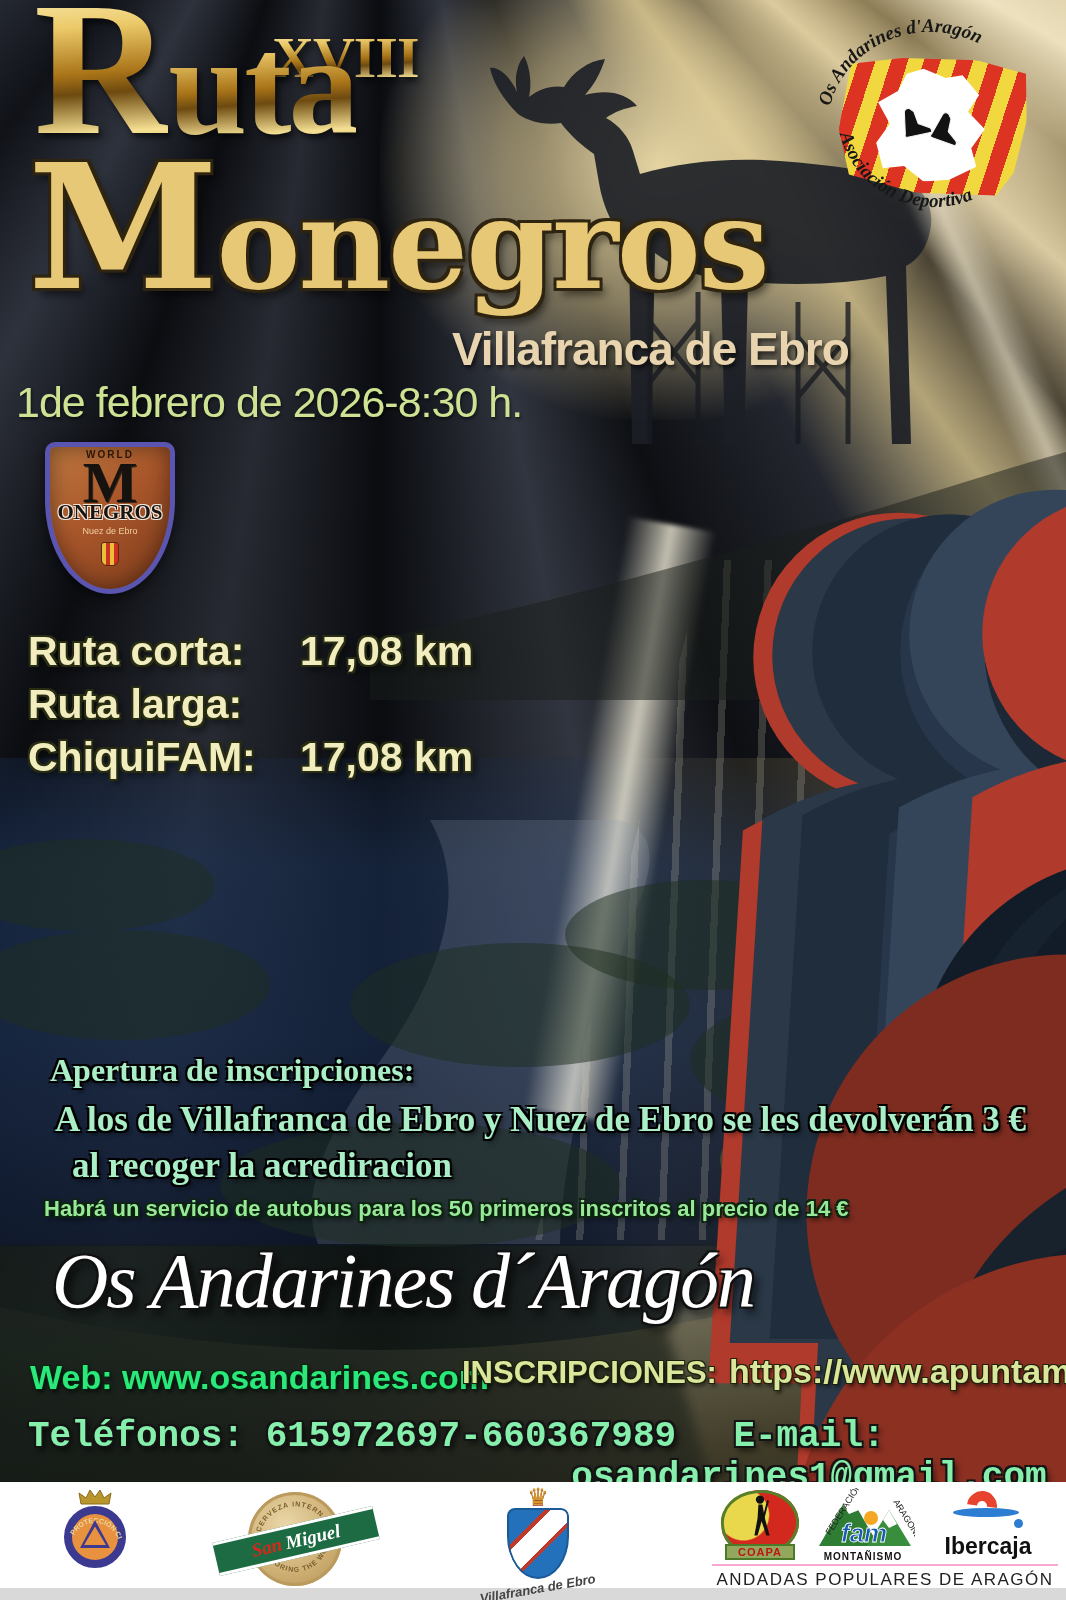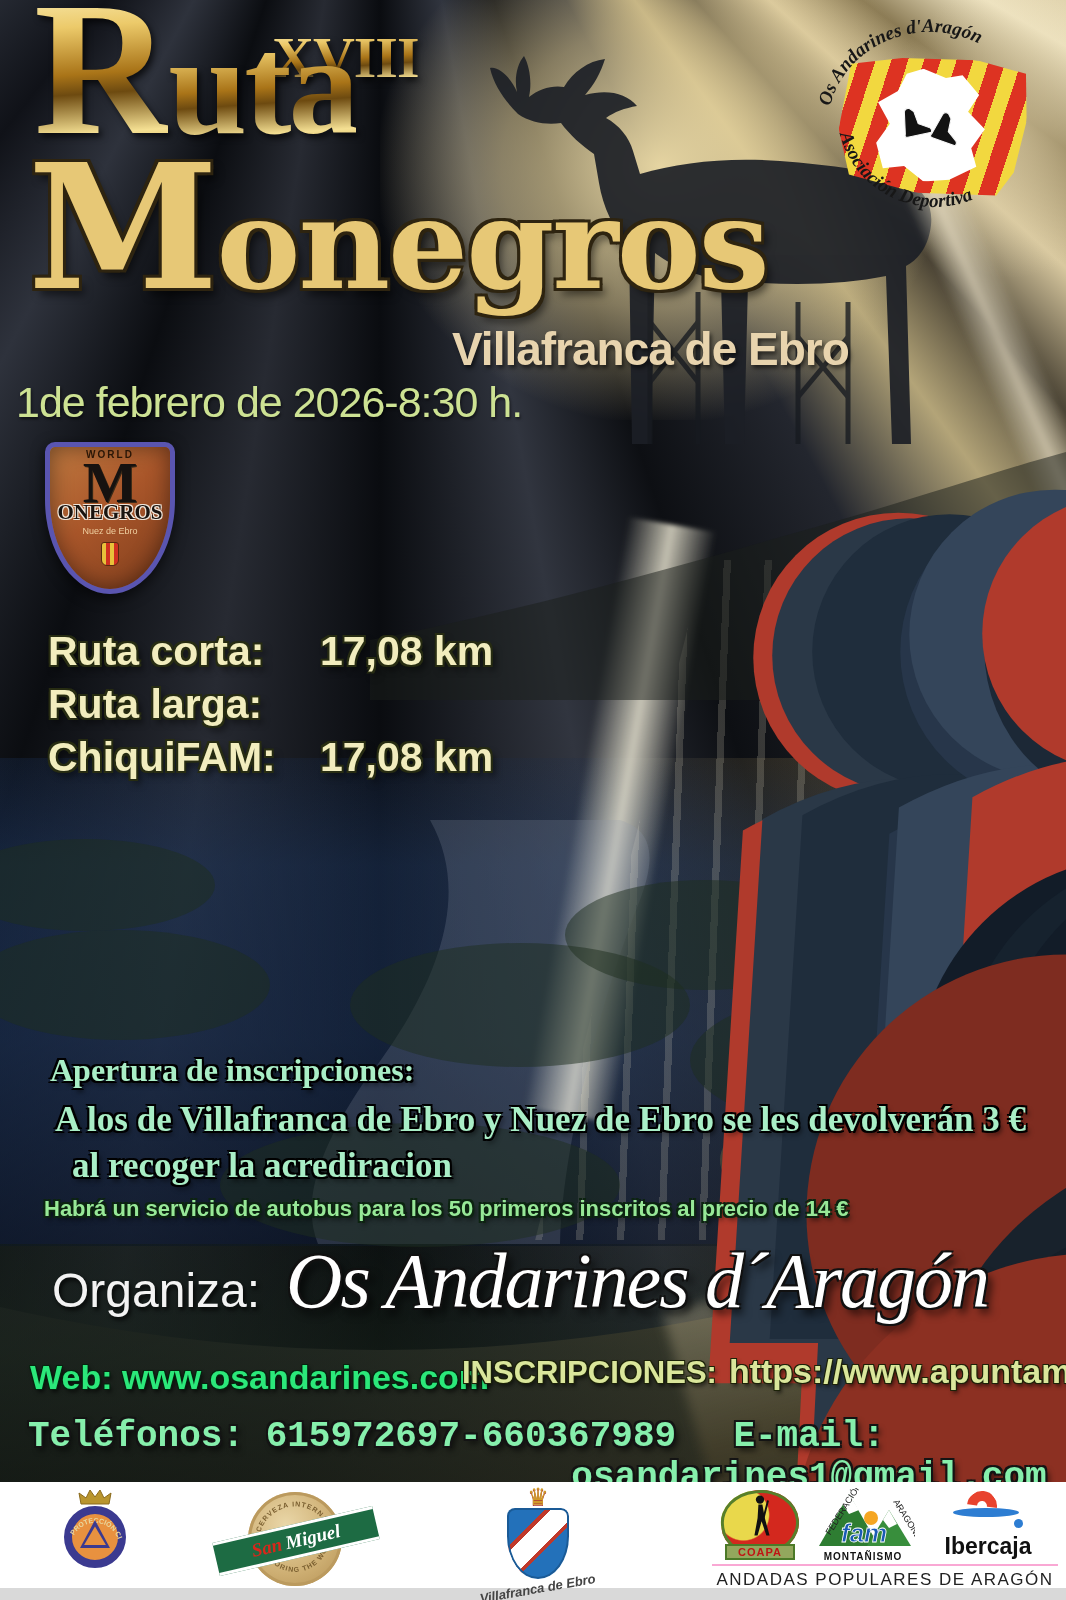--- a/index.html
+++ b/index.html
@@ -92,21 +92,21 @@
   .shield .s-name{font-family:"Liberation Serif",serif;font-weight:bold;font-size:21px;color:#1a1410;margin-top:-6px;
     text-shadow:-1px -1px 0 #f0e6da,1px -1px 0 #f0e6da,-1px 1px 0 #f0e6da,1px 1px 0 #f0e6da;}
   .shield .s-sub{font-size:9px;color:#efcfa0;margin-top:1px;}
   .shield .s-crest{width:18px;height:24px;margin-top:6px;border-radius:3px 3px 6px 6px;border:1px solid #5a2a10;
     background:repeating-linear-gradient(90deg,#e8c13a 0 4px,#d03020 4px 8px);}
 
   
   .routes{left:28px;top:628px;z-index:11;font-weight:bold;font-size:41px;color:#f2edbe;letter-spacing:0px;
     text-shadow:-2px -2px 0 #272c12,2px -2px 0 #272c12,-2px 2px 0 #272c12,2px 2px 0 #272c12,4px 5px 7px rgba(0,0,0,.6);}
   .routes .r-row{display:flex;margin-bottom:6px;}
-  .routes .r-label{width:272px;margin-left:20px;}
+  .routes .r-label{width:272px;}
 
   
   .serif-mint{font-family:"Liberation Serif",serif;font-weight:bold;color:#a9eec6;
     text-shadow:-2px -2px 0 #000,2px -2px 0 #000,-2px 2px 0 #000,2px 2px 0 #000,3px 4px 5px rgba(0,0,0,.6);}
   .reg-head{left:50px;top:1052px;z-index:11;font-size:32px;}
   .reg-l1{left:55px;top:1100px;z-index:11;font-size:35px;}
   .reg-l2{left:72px;top:1146px;z-index:11;font-size:35px;}
   .reg-bus{left:44px;top:1196px;z-index:11;font-size:22px;font-weight:bold;color:#97e897;
     text-shadow:-2px -2px 0 #0c2410,2px -2px 0 #0c2410,-2px 2px 0 #0c2410,2px 2px 0 #0c2410,3px 4px 5px rgba(0,0,0,.65);}
 
@@ -336,21 +336,20 @@
       <span class="r-value">17,08 km</span>
     </div>
   </div>
 
   <div class="abs reg-head serif-mint">Apertura de inscripciones:</div>
   <div class="abs reg-l1 serif-mint">A los de Villafranca de Ebro y Nuez de Ebro se les devolverán 3 €</div>
   <div class="abs reg-l2 serif-mint">al recoger la acrediracion</div>
   <div class="abs reg-bus">Habrá un servicio de autobus para los 50 primeros inscritos al precio de 14 €</div>
 
   <div class="abs organiza">
-    <span class="o-label">Organiza:</span>
     <span class="o-name">Os Andarines d´Aragón</span>
   </div>
 
   <div class="abs web-row">Web: www.osandarines.com</div>
   <div class="abs insc-row">
     <span class="i-label">INSCRIPCIONES:</span>
     <span class="i-url">https://www.apuntame.click/</span>
   </div>
   <div class="abs phones serif-white">Teléfonos: 615972697-660367989</div>
   <div class="abs email serif-white">E-mail: osandarines1@gmail.com</div>

